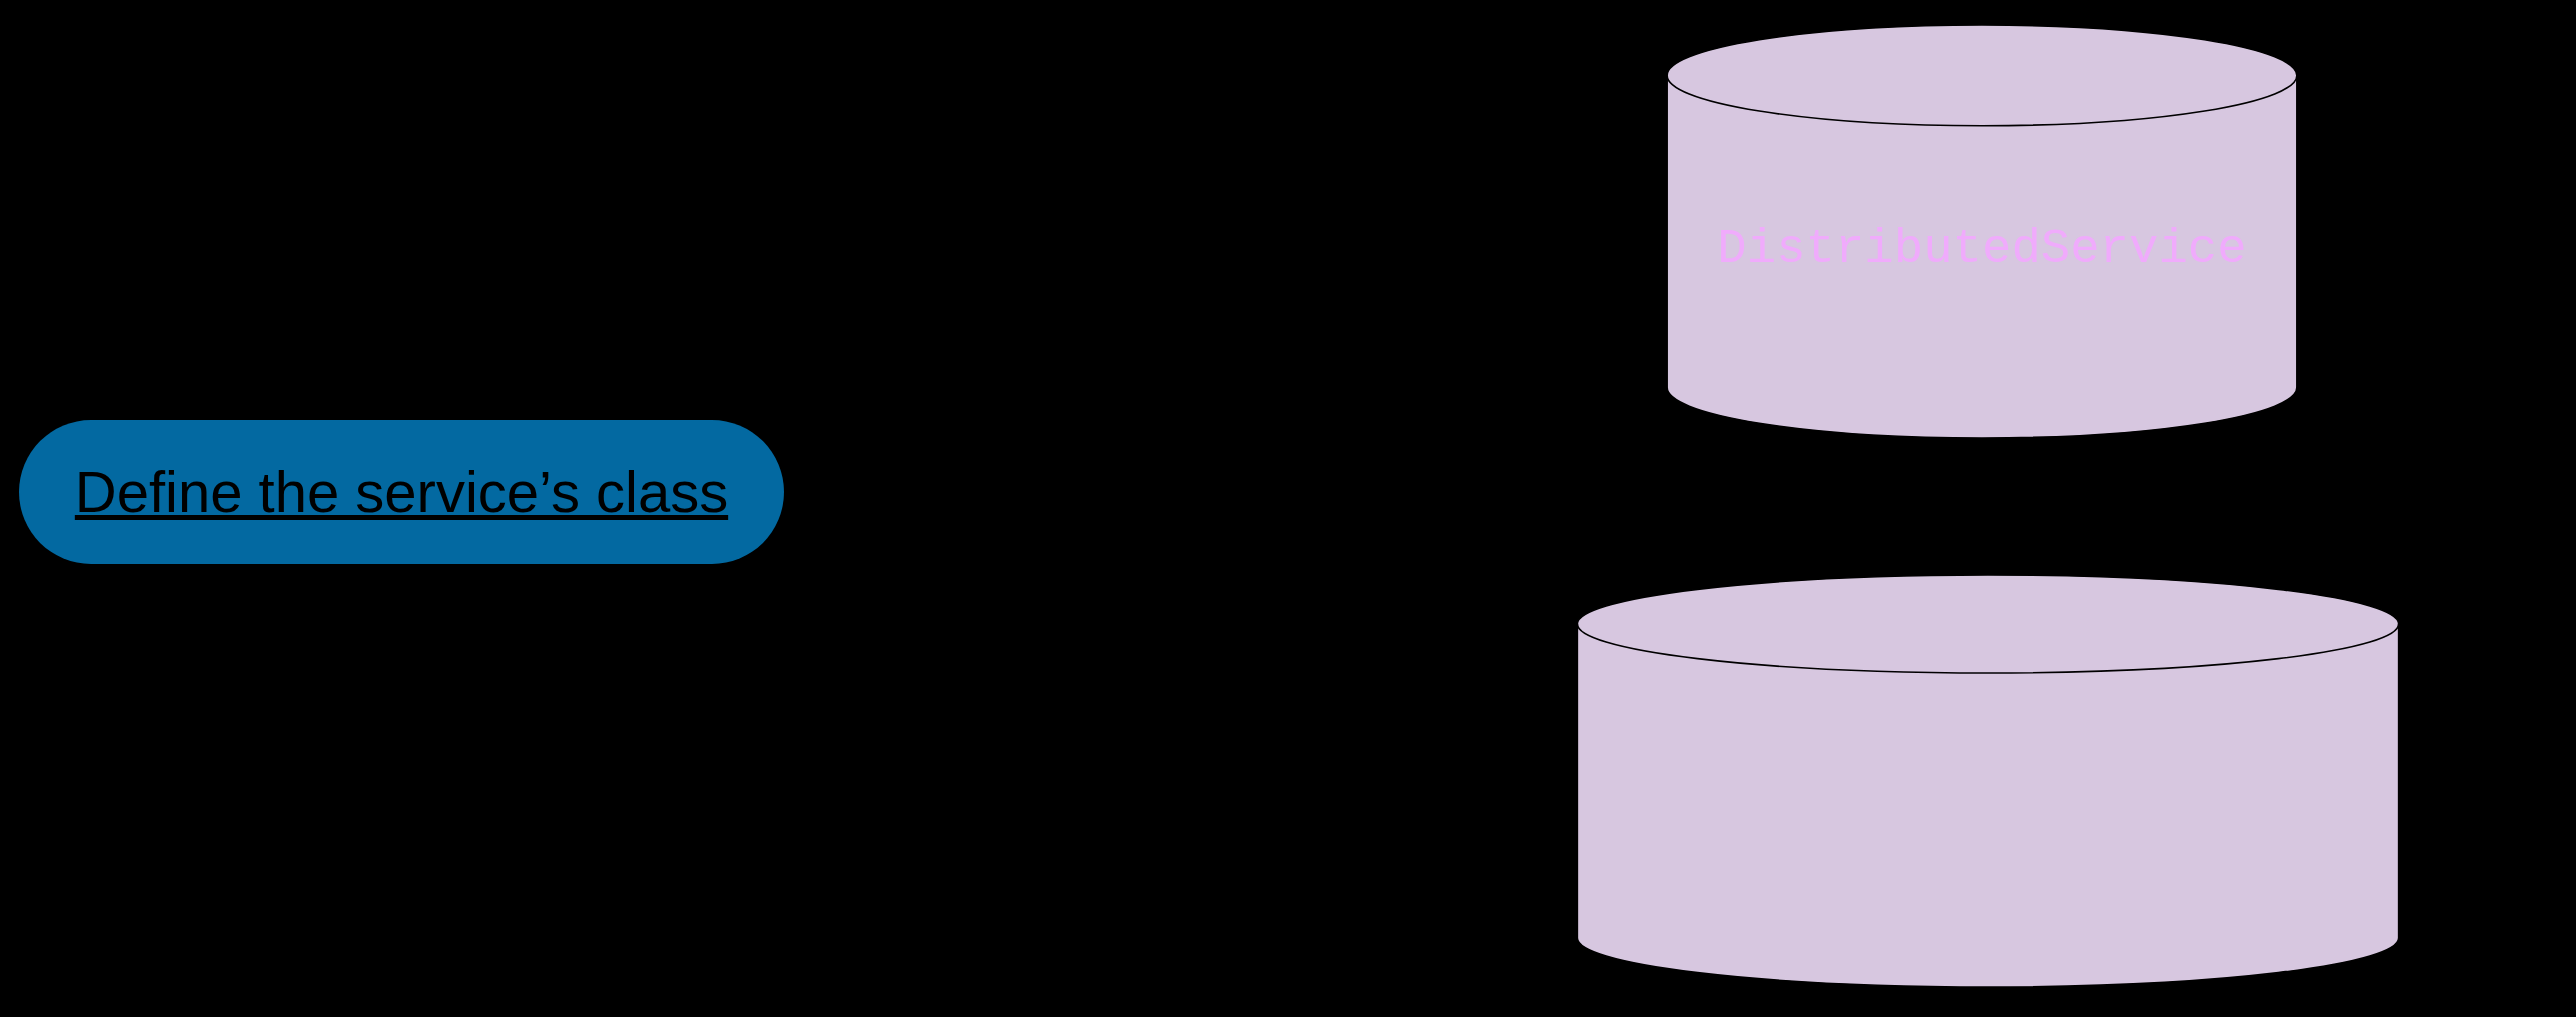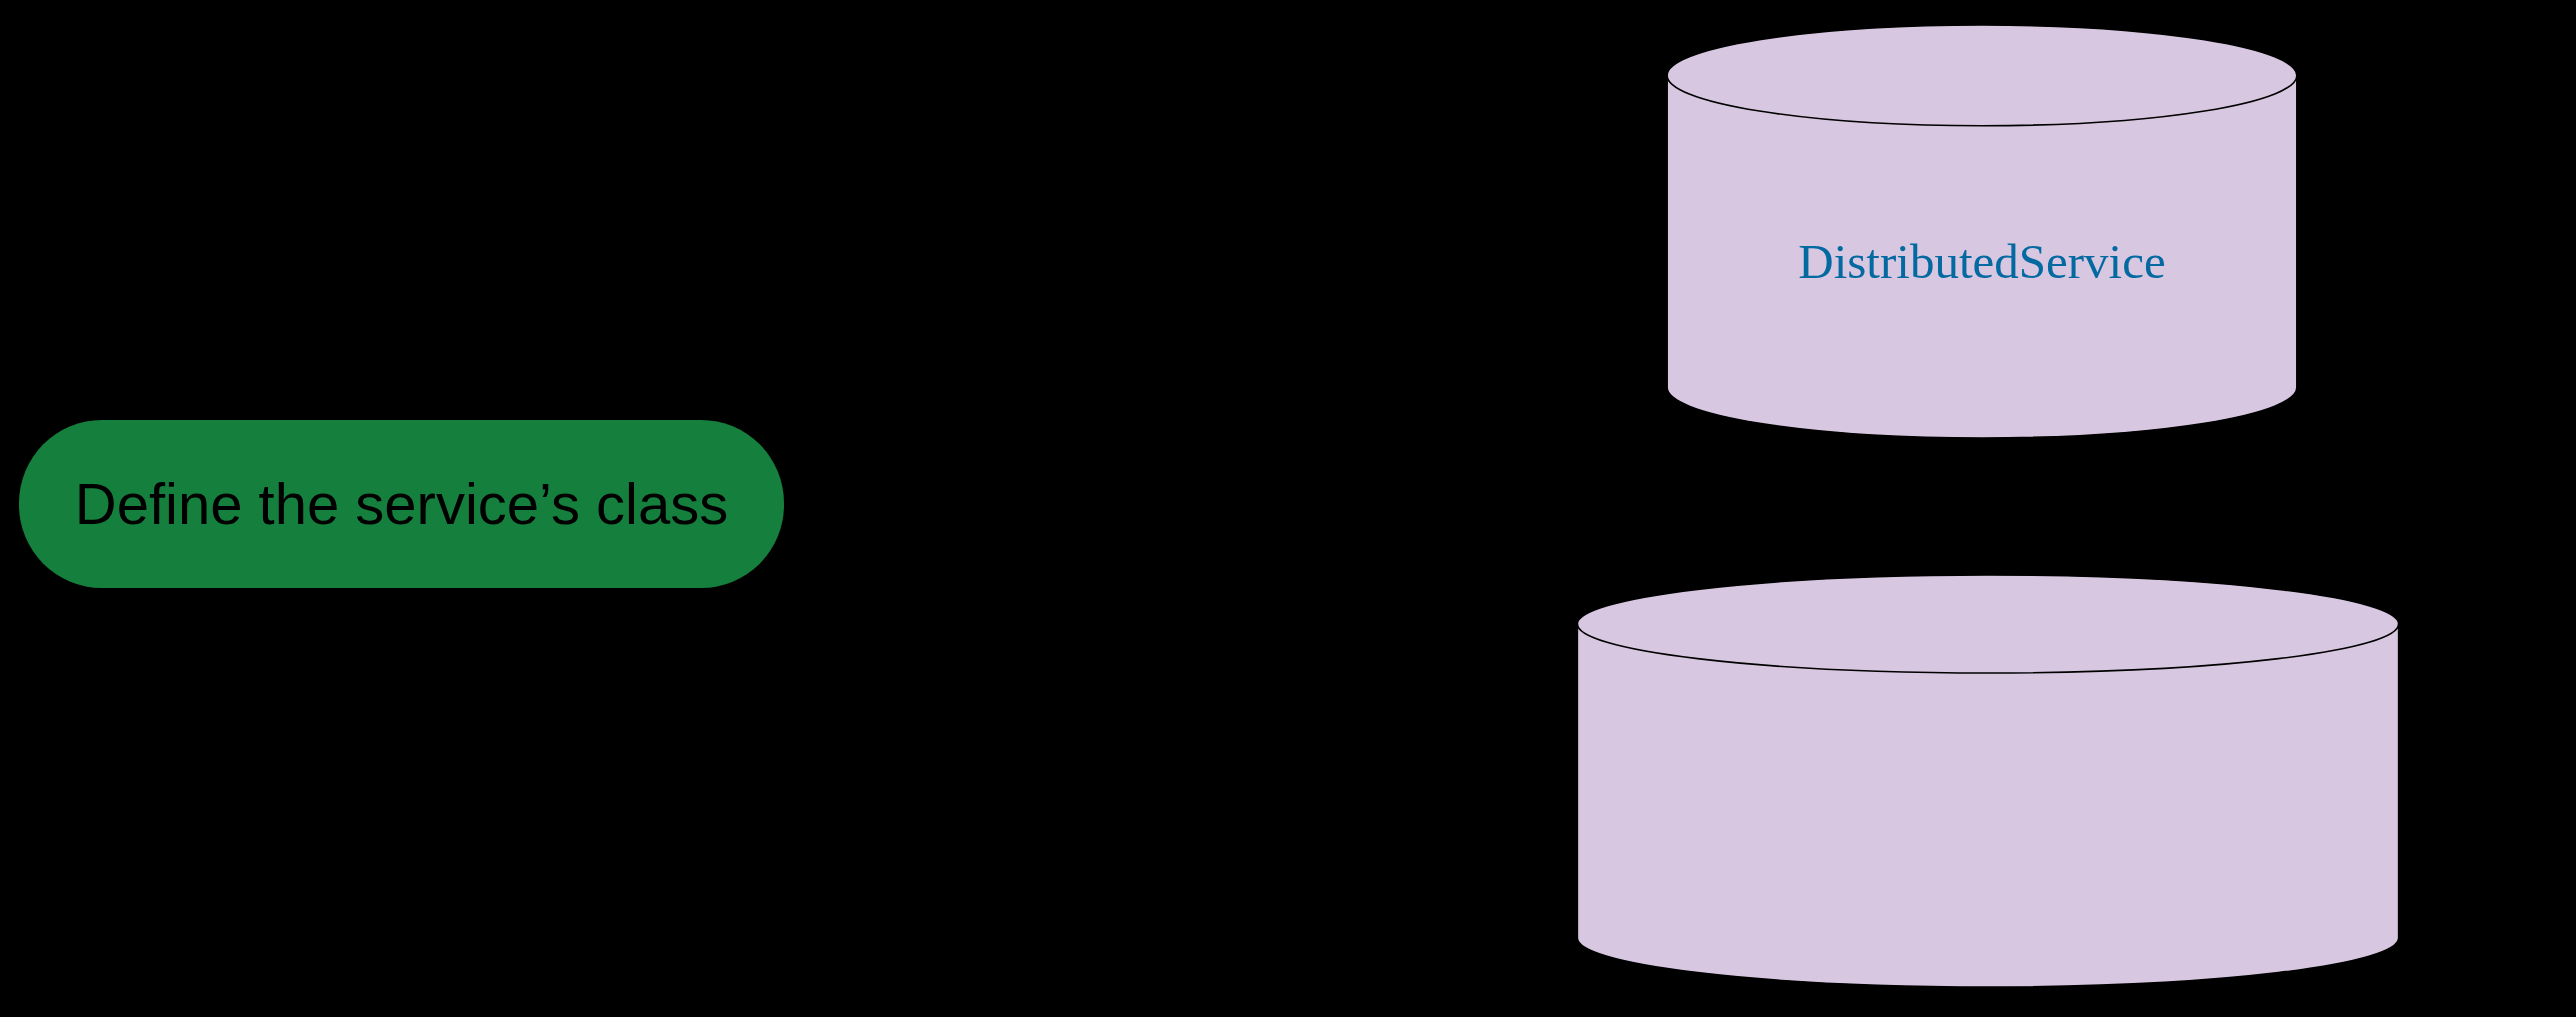--- a/index.html
+++ b/index.html
@@ -13,26 +13,27 @@
     height: 1017px;
     background: #000000;
     overflow: hidden;
     font-family: "Liberation Sans", sans-serif;
   }
   .task-pill {
     position: absolute;
     left: 19px;
     top: 420px;
     width: 765px;
-    height: 168px;
-    background: #15803d;
+    height: 144px;
+    background: #0369a1;
     border-radius: 83px;
     display: flex;
     align-items: center;
     justify-content: center;
+    text-decoration: underline;
   }
   .task-pill-label {
     font-family: "Liberation Sans", sans-serif;
     font-size: 58px;
     line-height: 1;
     color: #000000;
     white-space: nowrap;
   }
   .cylinder {
     position: absolute;
@@ -48,25 +49,24 @@
     left: 1577px;
     top: 575px;
     width: 822px;
     height: 412px;
   }
   .cyl-label {
     position: absolute;
     height: 53px;
     line-height: 53px;
     text-align: center;
-    font-family: Liberation Serif, serif;
+    font-family: Liberation Mono, monospace;
     font-size: 49px;
-    color: #0369a1;
+    color: #f0abfc;
     white-space: nowrap;
-    margin-top: 12px;
   }
   #cyl-label-top {
     left: 1667px;
     top: 223px;
     width: 630px;
   }
   #cyl-label-bottom {
     left: 1577px;
     top: 776px;
     width: 822px;

